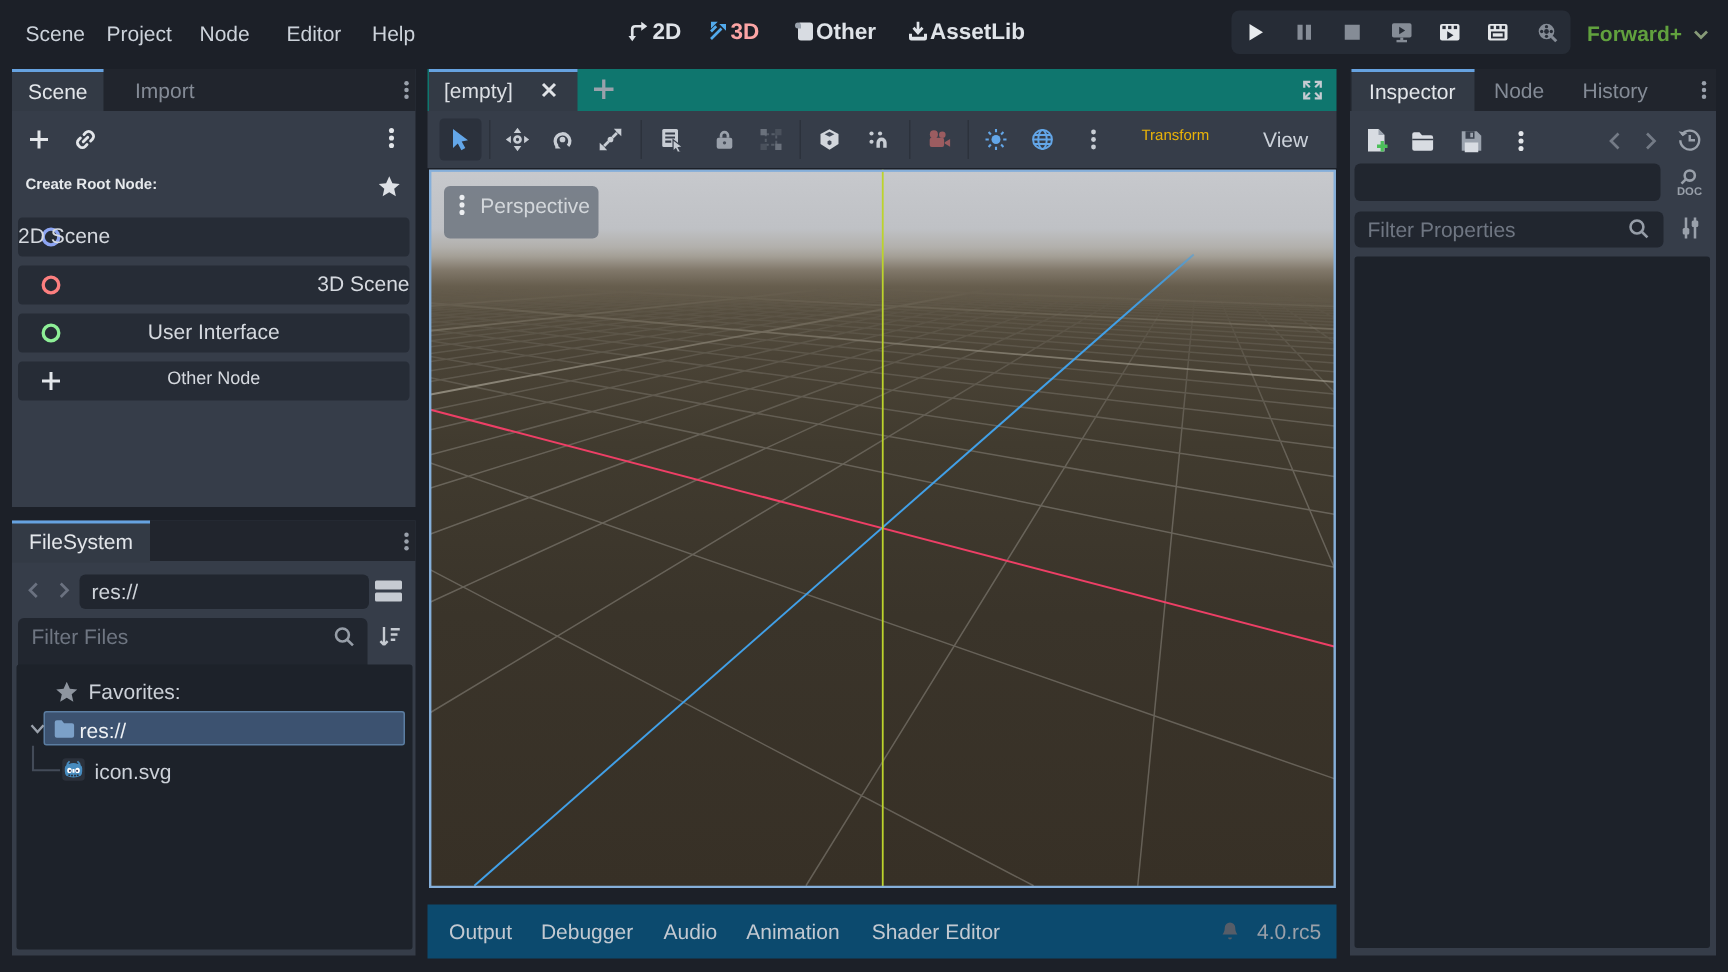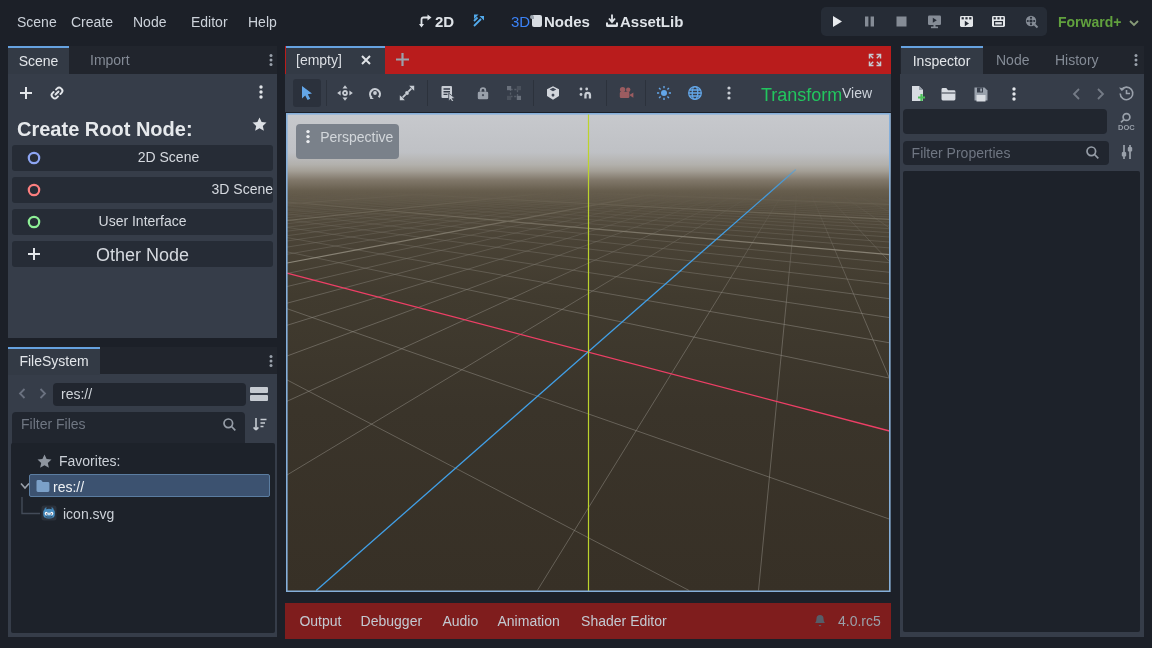--- a/index.html
+++ b/index.html
@@ -8,41 +8,41 @@
 .tabbar{position:absolute;left:0;top:0;right:0;background:#21252d}
 .tab{position:absolute;top:0;height:27.5px;background:#333a45;border-top:2px solid #66a2e0;color:#e3e6ea;text-align:center}
 .tabtxt{position:absolute;font-size:14px;color:#848b96}
 .edit{position:absolute;background:#21262f;border-radius:4px;color:#6f7682;font-size:14px}
 .btn{position:absolute;background:#262c36;border-radius:3px}
 svg{display:block}
 .ico{position:absolute}
 </style></head><body>
 <div class="abs" style="left:0;top:0;width:1152px;height:46px;background:#1c2028">
     <span class="abs" style="left:17px;top:14px;font-size:14px;color:#ccd2da">Scene</span>
-    <span class="abs" style="left:71px;top:14px;font-size:14px;color:#ccd2da">Create</span>
+    <span class="abs" style="left:71px;top:14px;font-size:14px;color:#ccd2da">Project</span>
     <span class="abs" style="left:133px;top:14px;font-size:14px;color:#ccd2da">Node</span>
     <span class="abs" style="left:191px;top:14px;font-size:14px;color:#ccd2da">Editor</span>
     <span class="abs" style="left:248px;top:14px;font-size:14px;color:#ccd2da">Help</span>
     <svg class="ico" style="left:418px;top:13px" width="16" height="16" viewBox="0 0 16 16">
       <path d="M3.5 13V6.5Q3.5 4.5 5.5 4.5H11" stroke="#dfe3e8" stroke-width="1.8" fill="none"></path>
       <path d="M9.5 1.5L13.5 4.5L9.5 7.5Z" fill="#dfe3e8"></path>
       <path d="M1 11L3.5 14.5L6 11Z" fill="#dfe3e8"></path>
     </svg>
     <span class="abs" style="left:435px;top:13px;font-size:15px;font-weight:bold;color:#dfe3e8">2D</span>
     <svg class="ico" style="left:471px;top:13px" width="16" height="16" viewBox="0 0 16 16">
       <path d="M3 13L10 6M3 8L6.5 4.5" stroke="#52aaec" stroke-width="1.8" fill="none"></path>
       <path d="M8.5 3H13V7.5Z" fill="#52aaec"></path>
       <path d="M3 1.5H7.5L3 6Z" fill="#52aaec"></path>
     </svg>
-    <span class="abs" style="left:511px;top:13px;font-size:15px;font-weight:normal;color:#3b82f6">3D</span>
+    <span class="abs" style="left:487px;top:13px;font-size:15px;font-weight:bold;color:#fca5a5">3D</span>
     <svg class="ico" style="left:528px;top:13px" width="16" height="16" viewBox="0 0 16 16">
       <path d="M5 2h7a2 2 0 0 1 2 2v8a2 2 0 0 1-2 2H6a2 2 0 0 1-2-2V4" fill="#d8dce2"></path>
       <path d="M2 4a2 2 0 0 0 2 2h2V4a2 2 0 0 0-2-2a2 2 0 0 0-2 2z" fill="#9aa2ad"></path>
     </svg>
-    <span class="abs" style="left:544px;top:13px;font-size:15px;font-weight:bold;color:#dfe3e8">Nodes</span>
+    <span class="abs" style="left:544px;top:13px;font-size:15px;font-weight:bold;color:#dfe3e8">Other</span>
     <svg class="ico" style="left:604px;top:13px" width="16" height="16" viewBox="0 0 16 16">
       <path d="M8 1.5v7M5 5.5L8 9l3-3.5" stroke="#dfe3e8" stroke-width="1.8" fill="none"></path>
       <path d="M2 9.5v3a1.5 1.5 0 0 0 1.5 1.5h9a1.5 1.5 0 0 0 1.5-1.5v-3h-2v2h-8v-2z" fill="#dfe3e8"></path>
     </svg>
     <span class="abs" style="left:620px;top:13px;font-size:15px;font-weight:bold;color:#dfe3e8">AssetLib</span>
     <div class="abs" style="left:821px;top:7px;width:226px;height:29px;background:#262c36;border-radius:5px"></div>
     <svg class="ico" style="left:829px;top:14px" width="15" height="15" viewBox="0 0 15 15">
       <path d="M4 2l9 5.5L4 13Z" fill="#e8ebee"></path>
     </svg>
     <svg class="ico" style="left:862px;top:14px" width="15" height="15" viewBox="0 0 15 15">
@@ -108,44 +108,44 @@
         <path d="M9 11.4l-1.2 1.2a2.7 2.7 0 0 1-3.8 0l-.6-.6a2.7 2.7 0 0 1 0-3.8L4.6 7"></path>
       </g>
     </svg>
     <svg class="ico" style="left:245px;top:38px" width="16" height="16" viewBox="0 0 16 16">
       <g fill="#e3e6ea">
         <circle cx="8" cy="3" r="1.7"></circle>
         <circle cx="8" cy="8" r="1.7"></circle>
         <circle cx="8" cy="13" r="1.7"></circle>
       </g>
     </svg>
-    <span class="abs" style="left:9px;top:72px;font-size:20px;font-weight:bold;color:#e6e9ec">Create Root Node:</span>
+    <span class="abs" style="left:9px;top:72px;font-size:10px;font-weight:bold;color:#e6e9ec">Create Root Node:</span>
     <svg class="ico" style="left:244px;top:71px" width="15" height="15" viewBox="0 0 15 15">
       <path d="M7.5 0.5l2.1 4.6 4.9.5-3.7 3.3 1.1 4.9-4.4-2.6-4.4 2.6 1.1-4.9L.5 5.6l4.9-.5z" fill="#dde0e5"></path>
     </svg>
     <div class="btn" style="left:4px;top:98.5px;width:261px;height:26px"></div>
     <svg class="ico" style="left:18px;top:103.5px" width="16" height="16" viewBox="0 0 16 16">
       <circle cx="8" cy="8" r="5.2" stroke="#8da5f3" stroke-width="2.2" fill="none"></circle>
     </svg>
-    <span class="abs" style="left:4px;top:102.5px;width:313px;text-align:center;font-size:14px;color:#d5d9df">2D Scene</span>
+    <span class="abs" style="left:4px;top:102.5px;width:313px;text-align:left;font-size:14px;color:#d5d9df">2D Scene</span>
     <div class="btn" style="left:4px;top:130.6px;width:261px;height:26px"></div>
     <svg class="ico" style="left:18px;top:135.6px" width="16" height="16" viewBox="0 0 16 16">
       <circle cx="8" cy="8" r="5.2" stroke="#fc7f7f" stroke-width="2.2" fill="none"></circle>
     </svg>
     <span class="abs" style="left:4px;top:134.6px;width:261px;text-align:right;font-size:14px;color:#d5d9df">3D Scene</span>
     <div class="btn" style="left:4px;top:162.7px;width:261px;height:26px"></div>
     <svg class="ico" style="left:18px;top:167.7px" width="16" height="16" viewBox="0 0 16 16">
       <circle cx="8" cy="8" r="5.2" stroke="#8eef97" stroke-width="2.2" fill="none"></circle>
     </svg>
     <span class="abs" style="left:4px;top:166.7px;width:261px;text-align:center;font-size:14px;color:#d5d9df">User Interface</span>
     <div class="btn" style="left:4px;top:194.8px;width:261px;height:26px"></div>
     <svg class="ico" style="left:18px;top:199.8px" width="16" height="16" viewBox="0 0 16 16">
       <path d="M8 2v12M2 8h12" stroke="#e3e6ea" stroke-width="2"></path>
     </svg>
-    <span class="abs" style="left:4px;top:198.8px;width:261px;text-align:center;font-size:18px;color:#d5d9df">Other Node</span>
+    <span class="abs" style="left:4px;top:198.8px;width:261px;text-align:center;font-size:12px;color:#d5d9df">Other Node</span>
   </div>
 <div class="panel" style="left:8px;top:347px;width:269px;height:290px">
     <div class="tabbar" style="height:27px"></div>
     <div class="tab" style="left:0;width:92px"><span style="font-size:14px;line-height:25px">FileSystem</span></div>
     <svg class="ico" style="left:256px;top:7px" width="14" height="14" viewBox="0 0 14 14">
       <g fill="#9aa1ab">
         <circle cx="7" cy="2.5" r="1.5"></circle>
         <circle cx="7" cy="7" r="1.5"></circle>
         <circle cx="7" cy="11.5" r="1.5"></circle>
       </g>
@@ -205,21 +205,21 @@
       <circle cx="10.4" cy="8.9" r="0.7" fill="#413e58"></circle>
       <g fill="#262c36">
         <rect x="4.6" y="11.3" width="1.2" height="1.1"></rect>
         <rect x="6.4" y="11.5" width="1.2" height="1.1"></rect>
         <rect x="8.4" y="11.5" width="1.2" height="1.1"></rect>
         <rect x="10.2" y="11.3" width="1.2" height="1.1"></rect>
       </g>
     </svg>
     <span class="abs" style="left:55px;top:158.5px;font-size:14px;color:#ccd1d8">icon.svg</span>
   </div>
-<div class="abs" style="left:285px;top:46px;width:606px;height:27.5px;background:#b91c1c">
+<div class="abs" style="left:285px;top:46px;width:606px;height:27.5px;background:#0f766e">
     <div class="tab" style="left:0.5px;width:99px"></div>
     <span class="abs" style="left:11px;top:6px;font-size:14px;color:#dcdfe4">[empty]</span>
     <svg class="ico" style="left:75px;top:8px" width="12" height="12" viewBox="0 0 12 12">
       <path d="M2 2l8 8M10 2l-8 8" stroke="#e0e3e7" stroke-width="2"></path>
     </svg>
     <svg class="ico" style="left:110px;top:6px" width="15" height="15" viewBox="0 0 15 15">
       <path d="M7.5 1v13M1 7.5h13" stroke="#9aa1ab" stroke-width="2.2"></path>
     </svg>
     <svg class="ico" style="left:583px;top:7px" width="14" height="14" viewBox="0 0 14 14">
       <g stroke="#c6cbd2" stroke-width="1.5" fill="none">
@@ -319,21 +319,21 @@
         <path d="M1.7 8h12.6M2.6 5h10.8M2.6 11h10.8"></path>
       </g>
     </svg>
     <svg class="ico" style="left:436px;top:11px" width="16" height="16" viewBox="0 0 16 16">
       <g fill="#c8cdd4">
         <circle cx="8" cy="3" r="1.6"></circle>
         <circle cx="8" cy="8" r="1.6"></circle>
         <circle cx="8" cy="13" r="1.6"></circle>
       </g>
     </svg>
-    <span class="abs" style="left:476px;top:11px;font-size:18px;color:#22c55e">Transform</span>
+    <span class="abs" style="left:476px;top:11px;font-size:10px;color:#eab308">Transform</span>
     <span class="abs" style="left:557px;top:11px;font-size:14px;color:#ccd2da">View</span>
   </div>
 <svg class="abs" style="left:286px;top:113px" width="604.5" height="479" viewBox="286 113 604.5 479">
     <defs>
       <linearGradient id="g" x1="0" y1="113" x2="0" y2="592" gradientUnits="userSpaceOnUse">
         <stop offset="0" stop-color="#c7c9cd"></stop>
         <stop offset="0.082" stop-color="#bfc1c5"></stop>
         <stop offset="0.108" stop-color="#b2b0ac"></stop>
         <stop offset="0.121" stop-color="#a49f96"></stop>
         <stop offset="0.14" stop-color="#81786a"></stop>
@@ -382,21 +382,21 @@
 <div class="abs" style="left:296.2px;top:124px;width:102.7px;height:35px;background:rgba(118,125,135,0.95);border-radius:4px">
     <svg class="ico" style="left:8px;top:5px" width="14" height="15" viewBox="0 0 14 15">
       <g fill="#eceef1">
         <circle cx="4" cy="2.6" r="1.7"></circle>
         <circle cx="4" cy="7.6" r="1.7"></circle>
         <circle cx="4" cy="12.6" r="1.7"></circle>
       </g>
     </svg>
     <span class="abs" style="left:24px;top:4.5px;font-size:14px;color:#d3d7db">Perspective</span>
   </div>
-<div class="abs" style="left:285px;top:603px;width:606px;height:36px;background:#7f1d1d">
+<div class="abs" style="left:285px;top:603px;width:606px;height:36px;background:#0c4a6e">
     <span class="abs" style="left:14.4px;top:10px;font-size:14px;color:#c3c9d1">Output</span>
     <span class="abs" style="left:75.6px;top:10px;font-size:14px;color:#c3c9d1">Debugger</span>
     <span class="abs" style="left:157.4px;top:10px;font-size:14px;color:#c3c9d1">Audio</span>
     <span class="abs" style="left:212.5px;top:10px;font-size:14px;color:#c3c9d1">Animation</span>
     <span class="abs" style="left:296.1px;top:10px;font-size:14px;color:#c3c9d1">Shader Editor</span>
     <svg class="ico" style="left:528px;top:11px" width="14" height="14" viewBox="0 0 14 14">
       <path d="M7 1a3.5 3.5 0 0 1 3.5 3.5c0 3 1.5 4.5 1.5 4.5H2s1.5-1.5 1.5-4.5A3.5 3.5 0 0 1 7 1zM5.7 11h2.6a1.3 1.3 0 0 1-2.6 0z" fill="#565d68"></path>
     </svg>
     <span class="abs" style="left:553px;top:10px;font-size:14px;color:#9aa0a9">4.0.rc5</span>
   </div>

